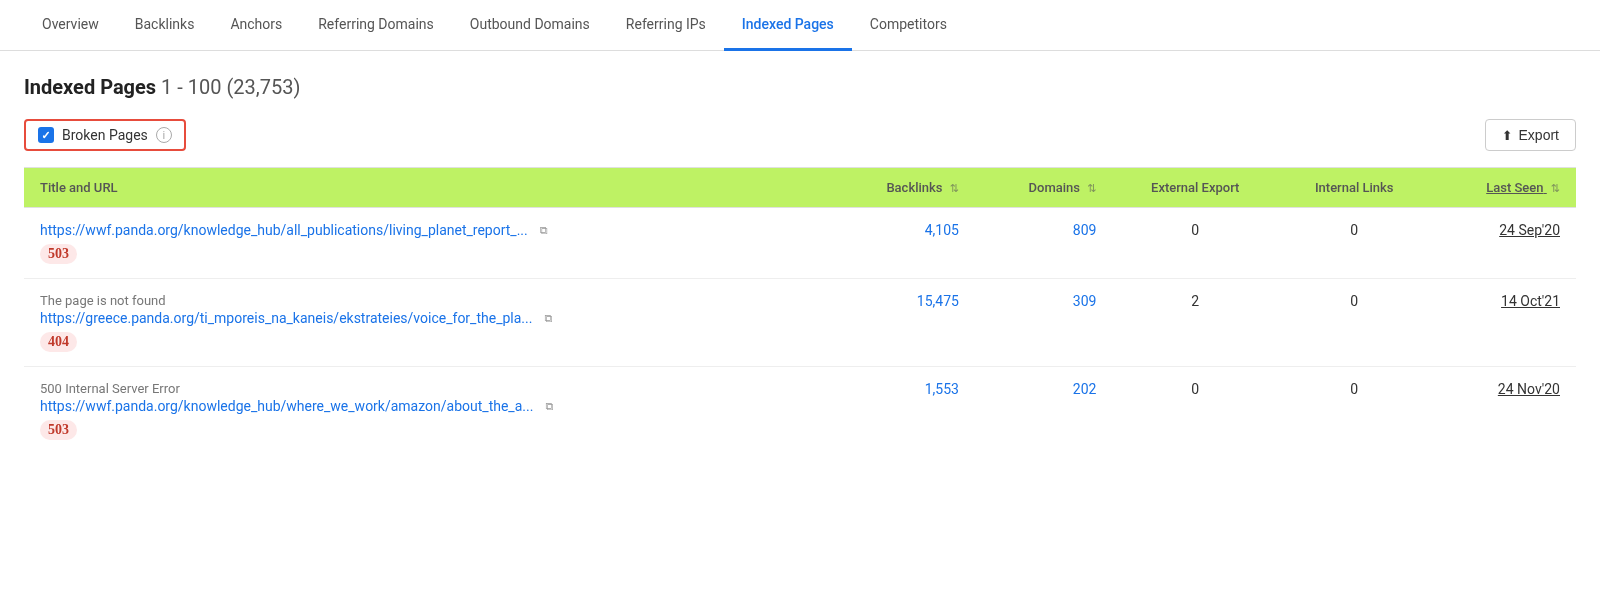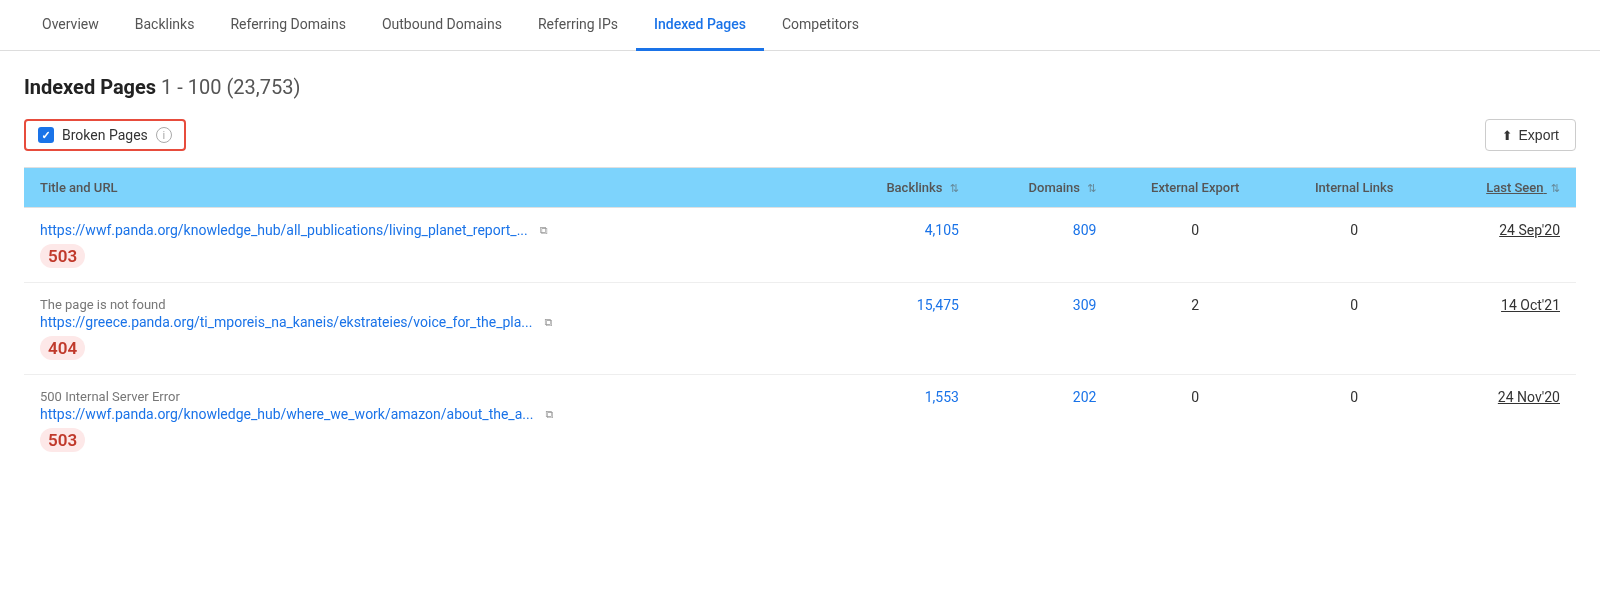--- a/index.html
+++ b/index.html
@@ -117,21 +117,21 @@
       font-size: 14px;
       color: #333;
     }
 
     
     .data-table {
       width: 100%;
       border-collapse: collapse;
     }
     .data-table th {
-      background: #7dd3fc;
+      background: #bef264;
       text-align: left;
       padding: 12px 16px;
       font-weight: 500;
       font-size: 13px;
       color: #555;
       border-top: 1px solid #e0e0e0;
       border-bottom: 1px solid #e0e0e0;
       white-space: nowrap;
     }
     .data-table th.sortable {
@@ -179,42 +179,44 @@
       display: flex;
       align-items: center;
       gap: 8px;
       flex-wrap: nowrap;
     }
     .status-badge {
       display: inline-block;
       margin-top: 6px;
       padding: 2px 8px;
       border-radius: 12px;
-      font-size: 17px;
+      font-size: 14px;
       font-weight: 600;
+      font-family: Liberation Serif, serif;
     }
     .badge-503 {
       background: #fde8e8;
       color: #c0392b;
     }
     .badge-404 {
       background: #fde8e8;
       color: #c0392b;
     }
     .num-link {
       color: #1a73e8;
       text-decoration: none;
     }
   </style>
 </head>
 <body>
 
 <nav class="nav-tabs">
   <div class="nav-tab">Overview</div>
   <div class="nav-tab">Backlinks</div>
+  <div class="nav-tab">Anchors</div>
   <div class="nav-tab">Referring Domains</div>
   <div class="nav-tab">Outbound Domains</div>
   <div class="nav-tab">Referring IPs</div>
   <div class="nav-tab active">Indexed Pages</div>
   <div class="nav-tab">Competitors</div>
 </nav>
 
 <div class="main-content">
 
   <div class="page-heading">

